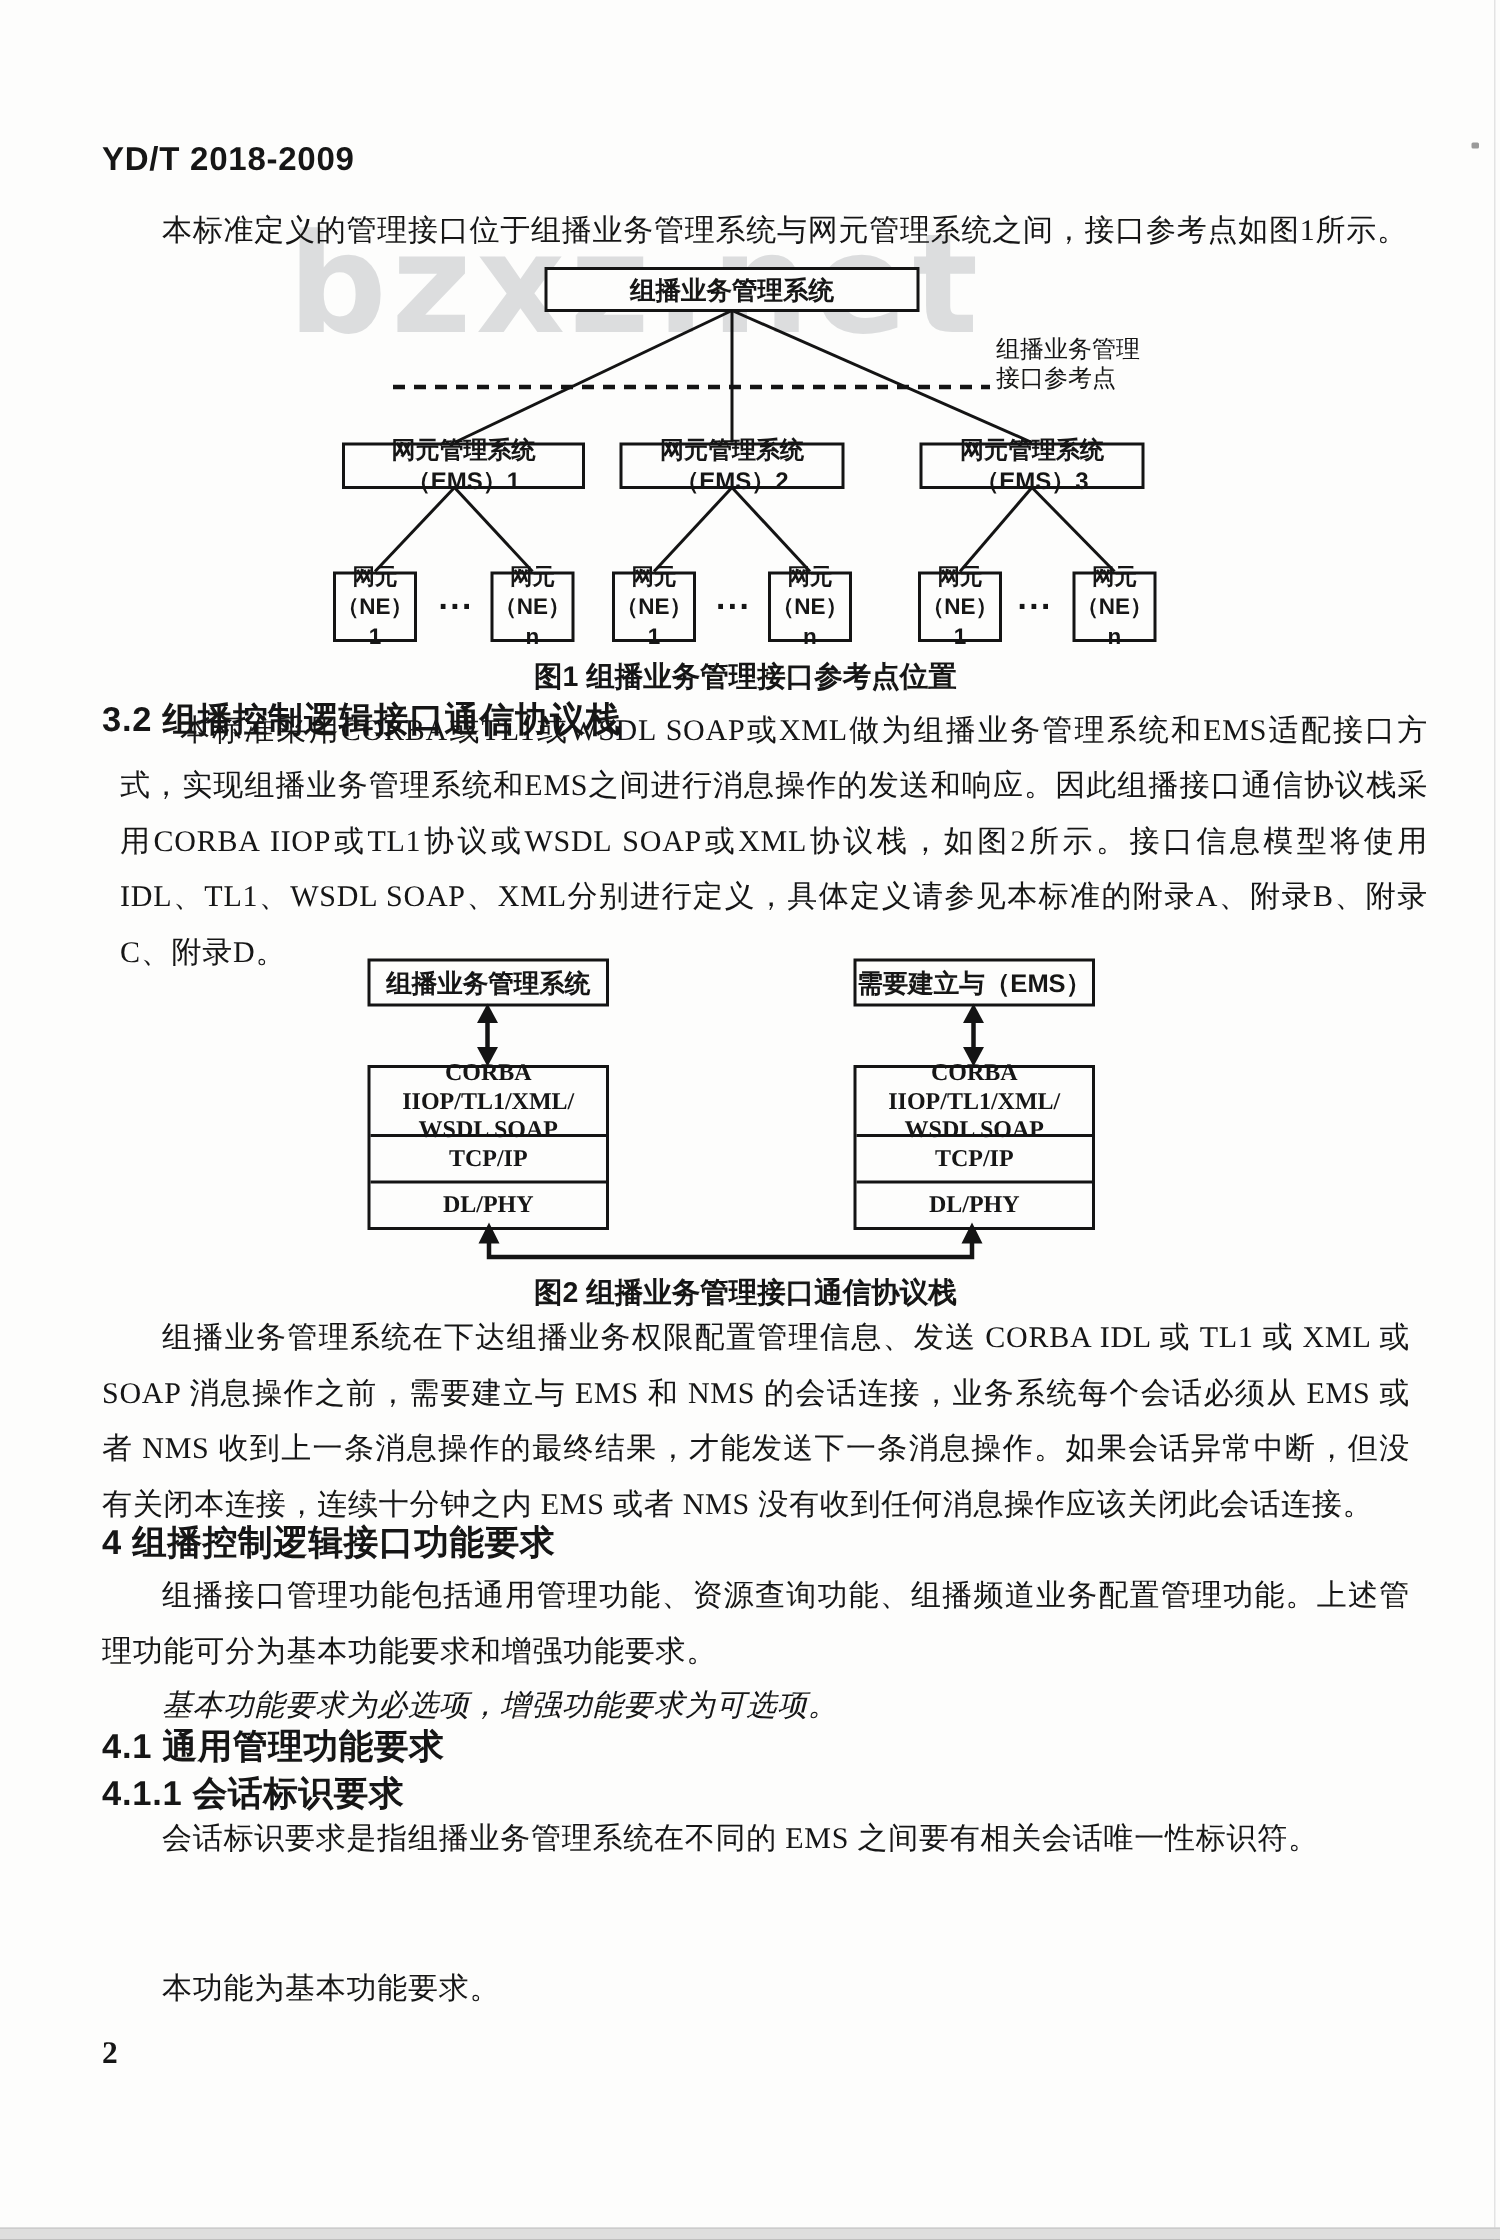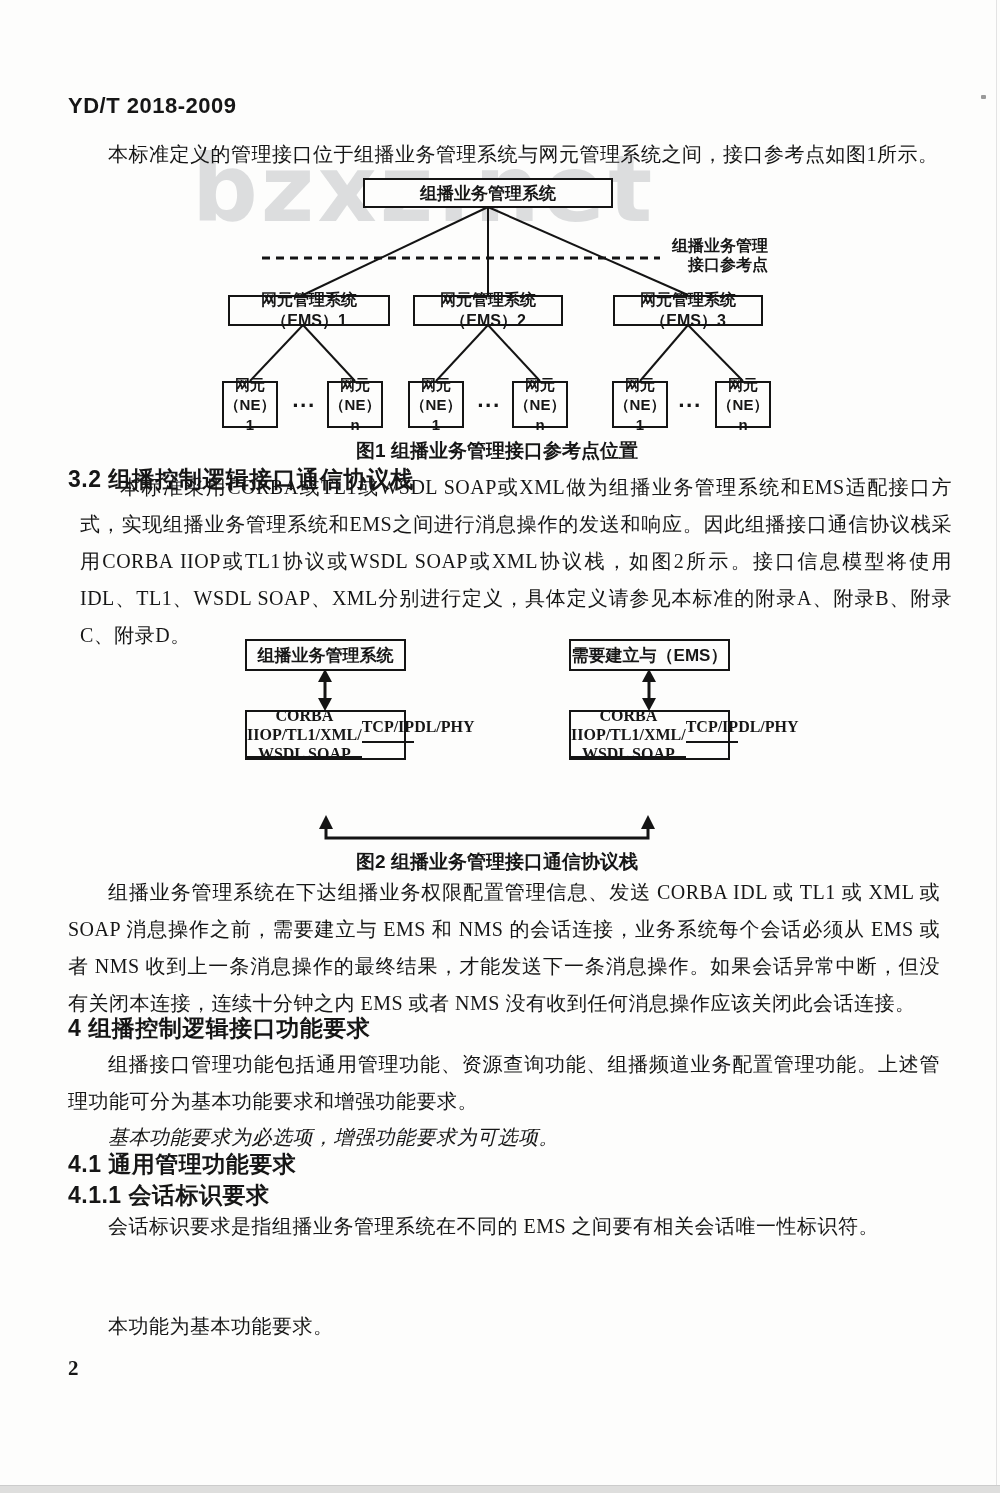--- a/index.html
+++ b/index.html
@@ -34,32 +34,32 @@
     display:flex;align-items:center;justify-content:center;text-align:center;
     font-family:"Liberation Sans","DejaVu Sans",sans-serif;font-weight:bold;
     box-sizing:border-box;
   }
   .fig-caption{
     position:absolute;left:0;width:970px;text-align:center;
     font-family:"Liberation Sans","DejaVu Sans",sans-serif;
     font-weight:bold;font-size:19px;margin-left:12px;
   }
   .ref-label{
-    position:absolute;left:664px;top:236px;width:104px;text-align:right;
+    position:absolute;left:664px;top:224px;width:104px;text-align:left;
     font-family:"Liberation Sans","DejaVu Sans",sans-serif;
-    font-weight:bold;font-size:16px;line-height:19px;
+    font-weight:normal;font-size:16px;line-height:19px;
   }
   .ne-box{width:56px;height:47px;font-size:15px;line-height:20px;white-space:pre-line;}
   .dots{
     position:absolute;font-weight:bold;font-size:18px;letter-spacing:1px;
     font-family:"DejaVu Sans",sans-serif;
   }
   .stack{
     position:absolute;width:161px;border:2px solid #141414;background:#fdfdfc;
-    box-sizing:border-box;display:flex;flex-direction:row;
+    box-sizing:border-box;display:flex;flex-direction:column;
   }
   .stack .row{
     border-bottom:2px solid #141414;
     display:flex;align-items:center;justify-content:center;text-align:center;
     font-family:"Liberation Serif","DejaVu Serif",serif;
     font-weight:bold;font-size:16px;line-height:19px;white-space:pre-line;
   }
   .stack .row:last-child{border-bottom:none;}
   svg.overlay{position:absolute;left:0;top:0;z-index:1;}
   .page-number{position:absolute;left:68px;top:1356px;font-size:21px;font-weight:bold;}

